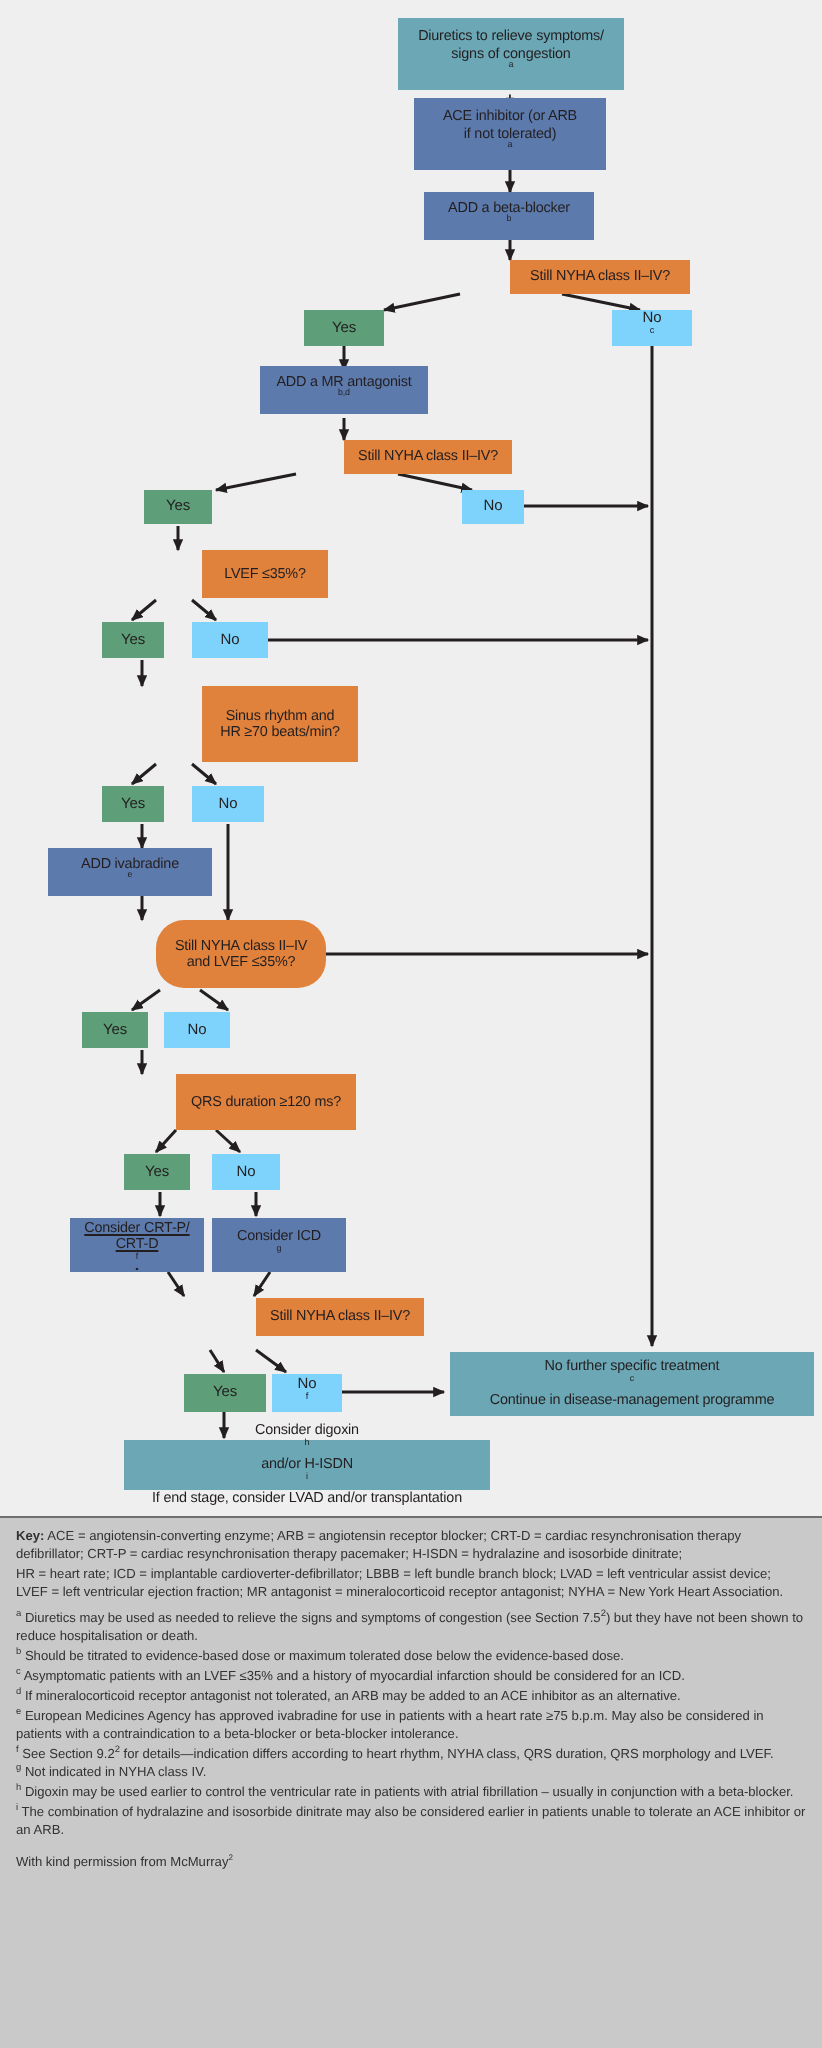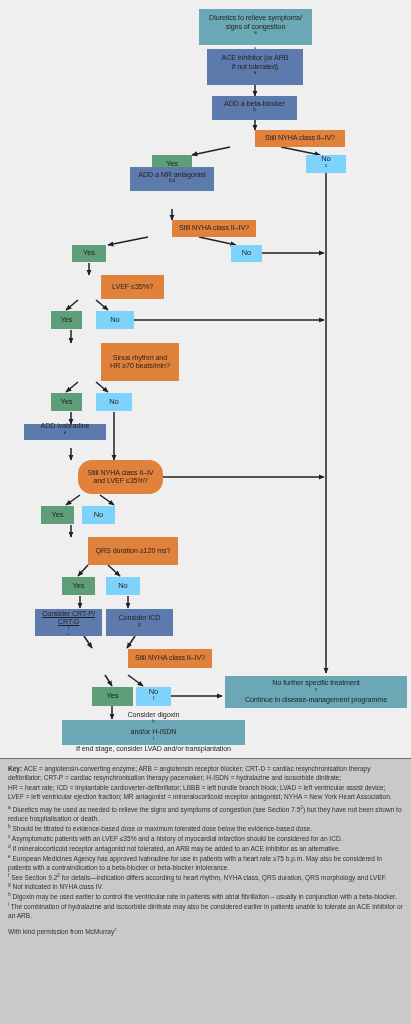--- a/index.html
+++ b/index.html
@@ -160,21 +160,21 @@
     <span>Still NYHA class II–IV?</span>
   </div>
 
   <div class="node green yesno" style="left:152px; top:155px; width:40px; height:18px;">
     <span>Yes</span>
   </div>
   <div class="node red yesno" style="left:306px; top:155px; width:40px; height:18px;">
     <span><span>No</span><sup>c</sup></span>
   </div>
 
-  <div class="node blue n-sm" style="left:130px; top:167px; width:84px; height:24px;">
+  <div class="node blue n-sm" style="left:130px; top:183px; width:84px; height:24px;">
     <span><span>ADD a MR antagonist</span><sup>b,d</sup></span>
   </div>
 
   <div class="node orange n-sm" style="left:129px; top:220px; width:84px; height:17px;">
     <span>Still NYHA class II–IV?</span>
   </div>
 
   <div class="node green yesno" style="left:72px; top:245px; width:34px; height:17px;">
     <span>Yes</span>
   </div>
@@ -200,21 +200,21 @@
     </span>
   </div>
 
   <div class="node green yesno" style="left:51px; top:393px; width:31px; height:18px;">
     <span>Yes</span>
   </div>
   <div class="node red yesno" style="left:96px; top:393px; width:36px; height:18px;">
     <span>No</span>
   </div>
 
-  <div class="node blue n-sm" style="left:24px; top:424px; width:82px; height:16px;align-items:flex-end;">
+  <div class="node blue n-sm" style="left:24px; top:424px; width:82px; height:24px;">
     <span><span>ADD ivabradine</span><sup>e</sup></span>
   </div>
 
   <div class="node orange n-sm" style="left:35px; top:460px; width:85px; height:34px;border-radius:14px;">
     <span>
       <span>Still NYHA class II–IV</span>
       <span>and LVEF ≤35%?</span>
     </span>
   </div>
 

